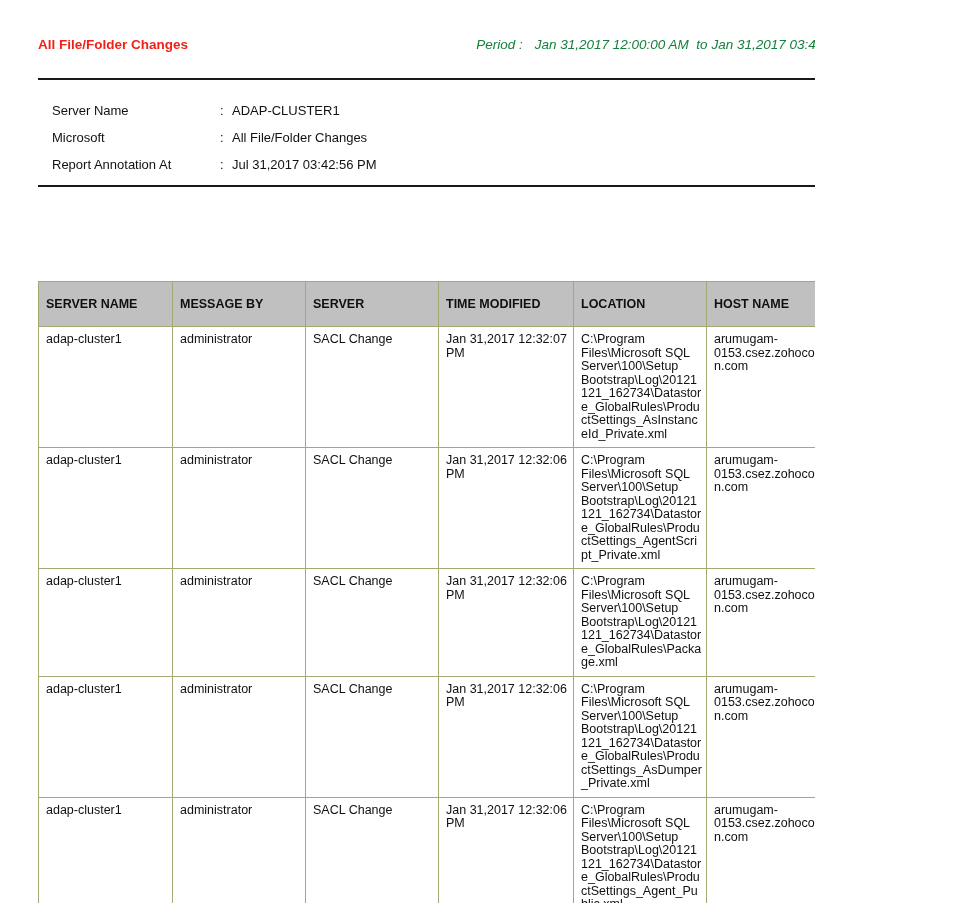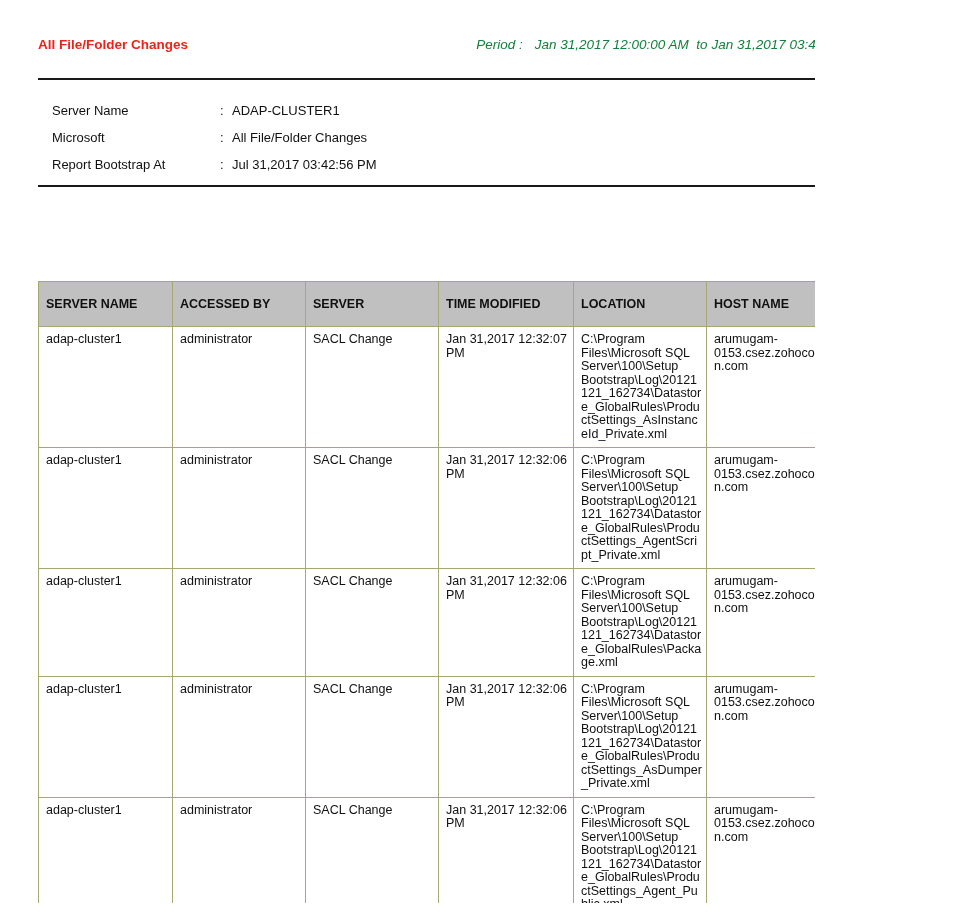--- a/index.html
+++ b/index.html
@@ -66,41 +66,41 @@
         <span class="info-label">Server Name</span>
         <span class="info-sep">:</span>
         <span class="info-value">ADAP-CLUSTER1</span>
       </div>
       <div class="info-row">
         <span class="info-label">Microsoft</span>
         <span class="info-sep">:</span>
         <span class="info-value">All File/Folder Changes</span>
       </div>
       <div class="info-row">
-        <span class="info-label">Report Bootstrap At</span>
+        <span class="info-label">Report Annotation At</span>
         <span class="info-sep">:</span>
         <span class="info-value">Jul 31,2017 03:42:56 PM</span>
       </div>
     </div>
 
     <hr class="rule second">
 
     <table class="report">
       <colgroup>
         <col class="c1">
           <col class="c2">
           <col class="c3">
           <col class="c4">
           <col class="c5">
           <col class="c6">
       </colgroup>
       <thead>
         <tr>
           <th>SERVER NAME</th>
-          <th>ACCESSED BY</th>
+          <th>MESSAGE BY</th>
           <th>SERVER</th>
           <th>TIME MODIFIED</th>
           <th>LOCATION</th>
           <th>HOST NAME</th>
         </tr>
       </thead>
       <tbody>
         <tr>
           <td>adap-cluster1</td>
           <td>administrator</td>

